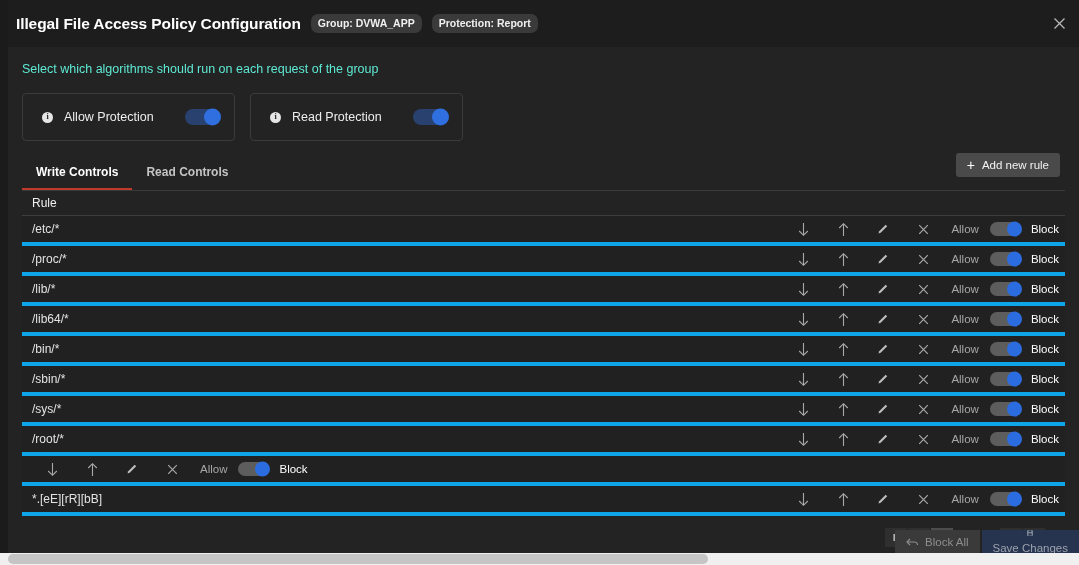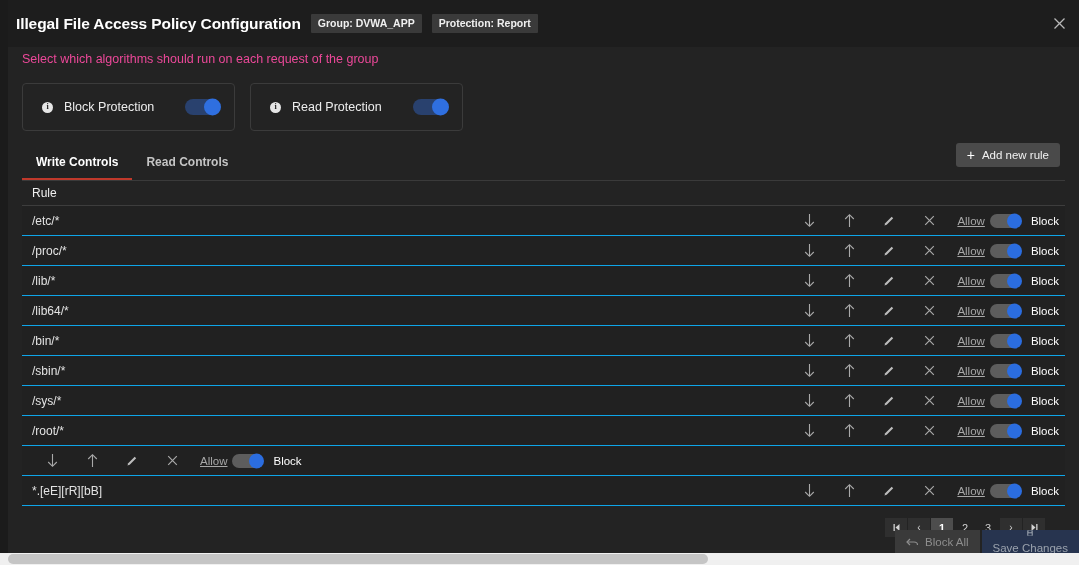--- a/index.html
+++ b/index.html
@@ -49,21 +49,21 @@
     letter-spacing: -0.1px;
     white-space: nowrap;
   }
   .badge {
     margin-left: 10px;
     background: #3a3a3a;
     color: #f0f0f0;
     font-size: 10.5px;
     font-weight: bold;
     padding: 3px 7px 4px;
-    border-radius: 1px;
+    border-radius: 7px;
     white-space: nowrap;
   }
   .close-btn {
     position: absolute;
     right: 6px;
     top: 9px;
     width: 28px;
     height: 28px;
     display: flex;
     align-items: center;
@@ -76,22 +76,22 @@
   
   .modal-body {
     flex: 1 1 auto;
     padding: 0 14px;
     position: relative;
     overflow: hidden;
   }
 
   .subtitle {
     font-size: 12.5px;
-    color: #ec4899;
-    margin-top: 5px;
+    color: #5eead4;
+    margin-top: 15px;
     margin-bottom: 0;
   }
 
   
   .cards {
     display: flex;
     gap: 15px;
     margin-top: 17px;
   }
   .card {
@@ -218,21 +218,21 @@
   .th-rule {
     font-size: 12px;
     font-weight: normal;
     color: #f0f0f0;
   }
 
   .row {
     height: 30px;
     display: flex;
     align-items: center;
-    border-bottom: 1px solid #0ea5e9;
+    border-bottom: 4px solid #0ea5e9;
     padding-left: 10px;
     background: #212121;
   }
   .row-rule {
     font-size: 12px;
     color: #e3e3e3;
     flex: 1 1 auto;
     white-space: nowrap;
     overflow: hidden;
   }
@@ -249,23 +249,22 @@
     justify-content: center;
     cursor: pointer;
     color: #a9a9a9;
   }
   .icon-btn svg { display: block; }
 
   .allow-label {
     font-size: 11.5px;
     color: #a7a7a7;
     margin-left: 8px;
-    margin-right: 5px;
+    margin-right: 11px;
     white-space: nowrap;
-    text-decoration: underline;
   }
   .block-label {
     font-size: 11.5px;
     font-weight: normal;
     color: #ffffff;
     margin-left: 10px;
     margin-right: 6px;
     white-space: nowrap;
   }
 
@@ -361,21 +360,21 @@
     </div>
 
     <div class="modal-body">
 
       <div class="subtitle">Select which algorithms should run on each request of the group</div>
 
       <div class="cards">
 
         <div class="card">
           <span class="info-icon">i</span>
-          <span class="card-label">Block Protection</span>
+          <span class="card-label">Allow Protection</span>
           <span class="toggle card-toggle">
             <span class="knob"></span>
           </span>
         </div>
 
         <div class="card">
           <span class="info-icon">i</span>
           <span class="card-label">Read Protection</span>
           <span class="toggle card-toggle">
             <span class="knob"></span>

